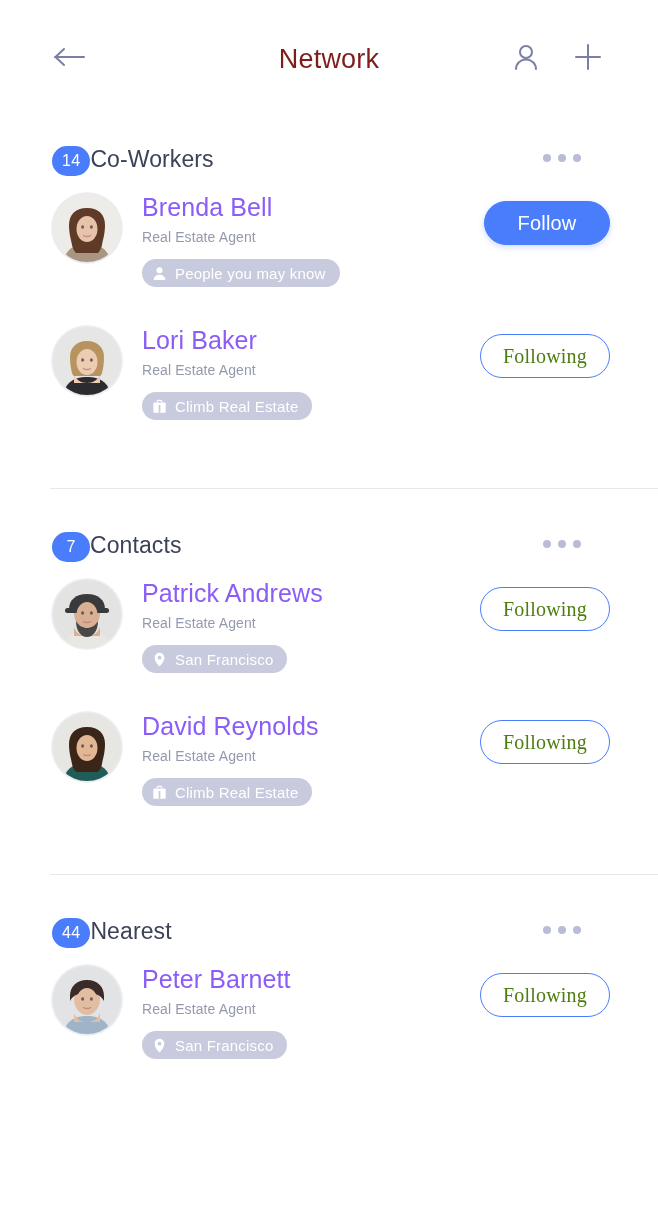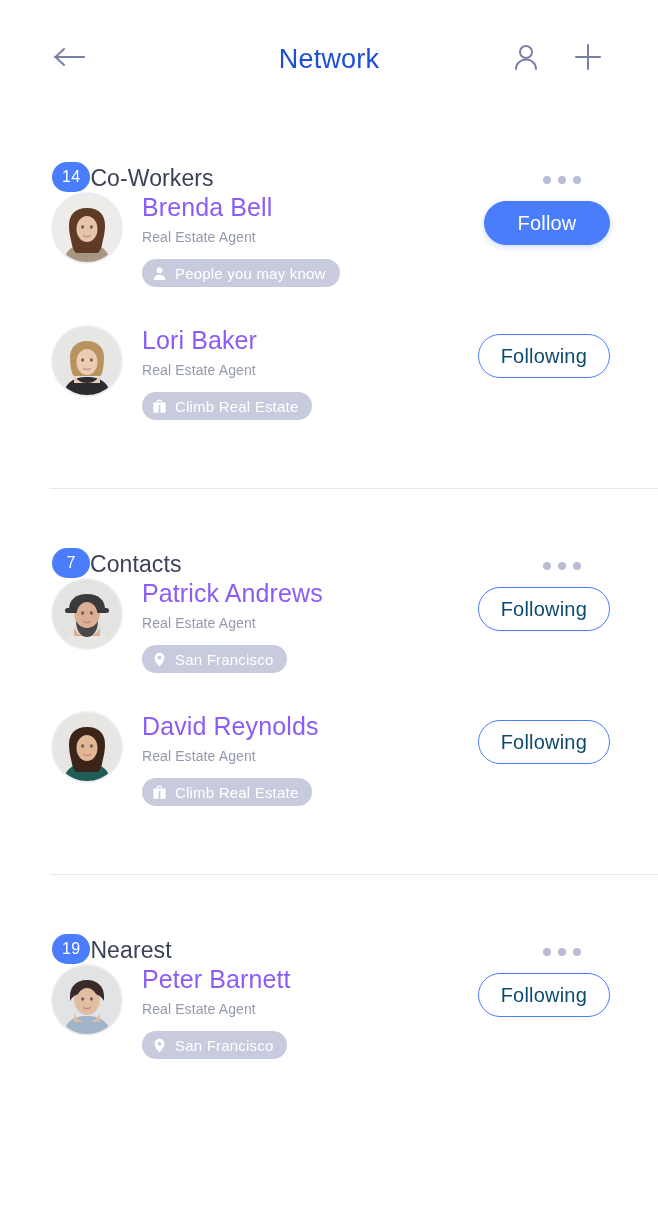--- a/index.html
+++ b/index.html
@@ -32,35 +32,35 @@
     display: flex;
     align-items: center;
     justify-content: center;
     cursor: pointer;
   }
   .page-title {
     position: absolute;
     left: 0; right: 0;
     text-align: center;
     font-size: 27px;
-    color: #1d4ed8;
+    color: #7f1d1d;
     letter-spacing: 0.2px;
     pointer-events: none;
   }
   .tb-right {
     margin-left: auto;
     display: flex;
     align-items: center;
     gap: 18px;
   }
 
   
   .section-head {
     display: flex;
-    align-items: flex-end;
+    align-items: flex-start;
     padding: 0 75px 0 52px;
     box-sizing: border-box;
     height: 46px;
   }
   .count-badge {
     min-width: 38px;
     height: 30px;
     border-radius: 15px;
     background: #4a7dfc;
     color: #ffffff;
@@ -174,22 +174,23 @@
     letter-spacing: 0.2px;
   }
   .action.follow {
     background: #4a7dfc;
     color: #ffffff;
     border: 1px solid #4a7dfc;
     box-shadow: 0 2px 6px rgba(74,125,252,0.28);
   }
   .action.following {
     background: #ffffff;
-    color: #0c4a6e;
+    color: #4d7c0f;
     border: 1px solid #4a7dfc;
+    font-family: Liberation Serif, serif;
   }
 
   
   .divider {
     height: 1px;
     background: #e8e8ec;
     margin-left: 50px;
     margin-right: 0px;
   }
   .gap-after-divider { height: 1px; }
@@ -403,21 +404,21 @@
           <span>Climb Real Estate</span>
         </div>
       </div>
       <div class="action following">Following</div>
     </div>
     </div>
     <div class="divider"></div>
     <div class="gap-after-divider"></div>
     <div class="section" style="padding-top: 42px; padding-bottom: 0px;">
       <div class="section-head">
-      <div class="count-badge">19</div>
+      <div class="count-badge">44</div>
       <div class="section-title">Nearest</div>
       <div class="dots">
         <i></i>
         <i></i>
         <i></i>
       </div>
     </div>
       <div class="person-row">
       <div class="avatar">
           <svg viewBox="0 0 70 70" width="70" height="70">

